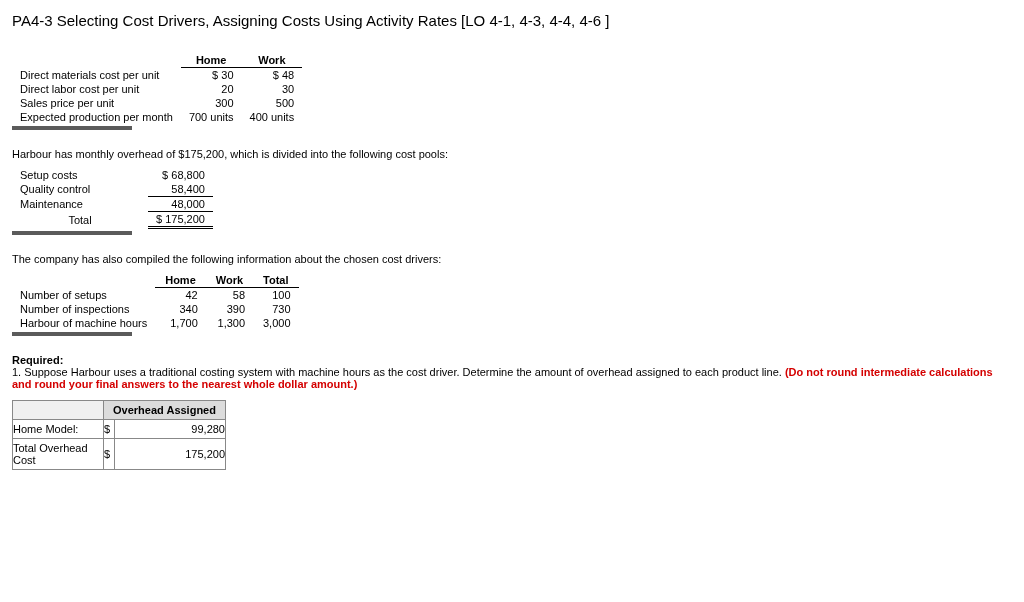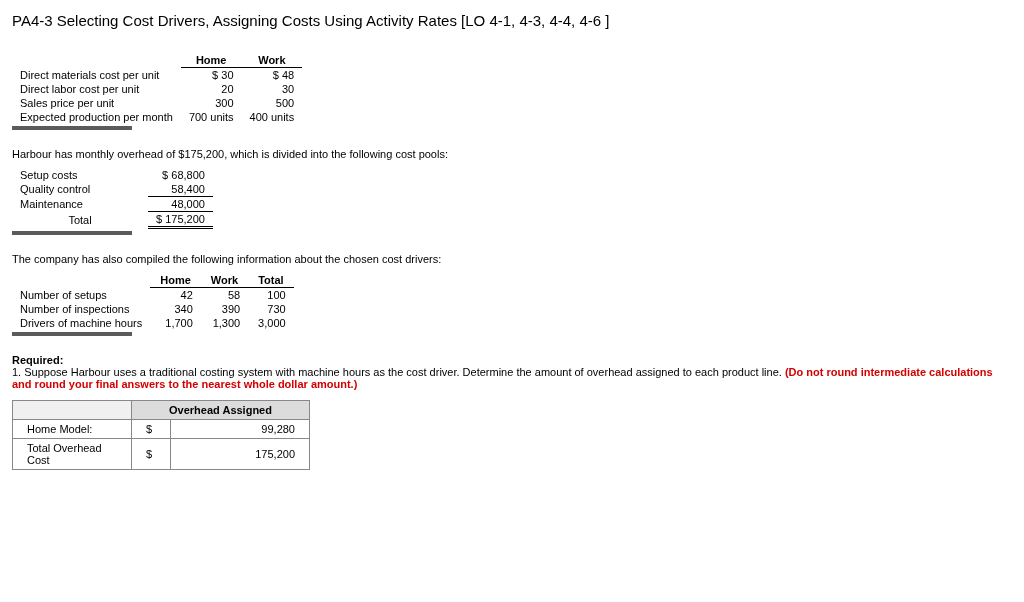--- a/index.html
+++ b/index.html
@@ -56,21 +56,21 @@
   color: #d40000;
   font-weight: bold;
 }
 .answer-table {
   border-collapse: collapse;
   font-size: 11px;
   margin-top: 6px;
 }
 .answer-table th, .answer-table td {
   border: 1px solid #888;
-  padding: 3px 14px;
+  padding: 3px 0;
 }
 .answer-table th {
   background: #dcdcdc;
   text-align: center;
   font-weight: bold;
 }
 .answer-table .blank-head {
   background: #f0f0f0;
 }
 .answer-table .numcell {
@@ -164,21 +164,21 @@
       <td class="num">58</td>
       <td class="num">100</td>
     </tr>
     <tr>
       <td>Number of inspections</td>
       <td class="num">340</td>
       <td class="num">390</td>
       <td class="num">730</td>
     </tr>
     <tr>
-      <td>Drivers of machine hours</td>
+      <td>Harbour of machine hours</td>
       <td class="num">1,700</td>
       <td class="num">1,300</td>
       <td class="num">3,000</td>
     </tr>
   </tbody>
     </table>
   <div class="tab-handle"></div>
 </div>
 
 <div class="section">

